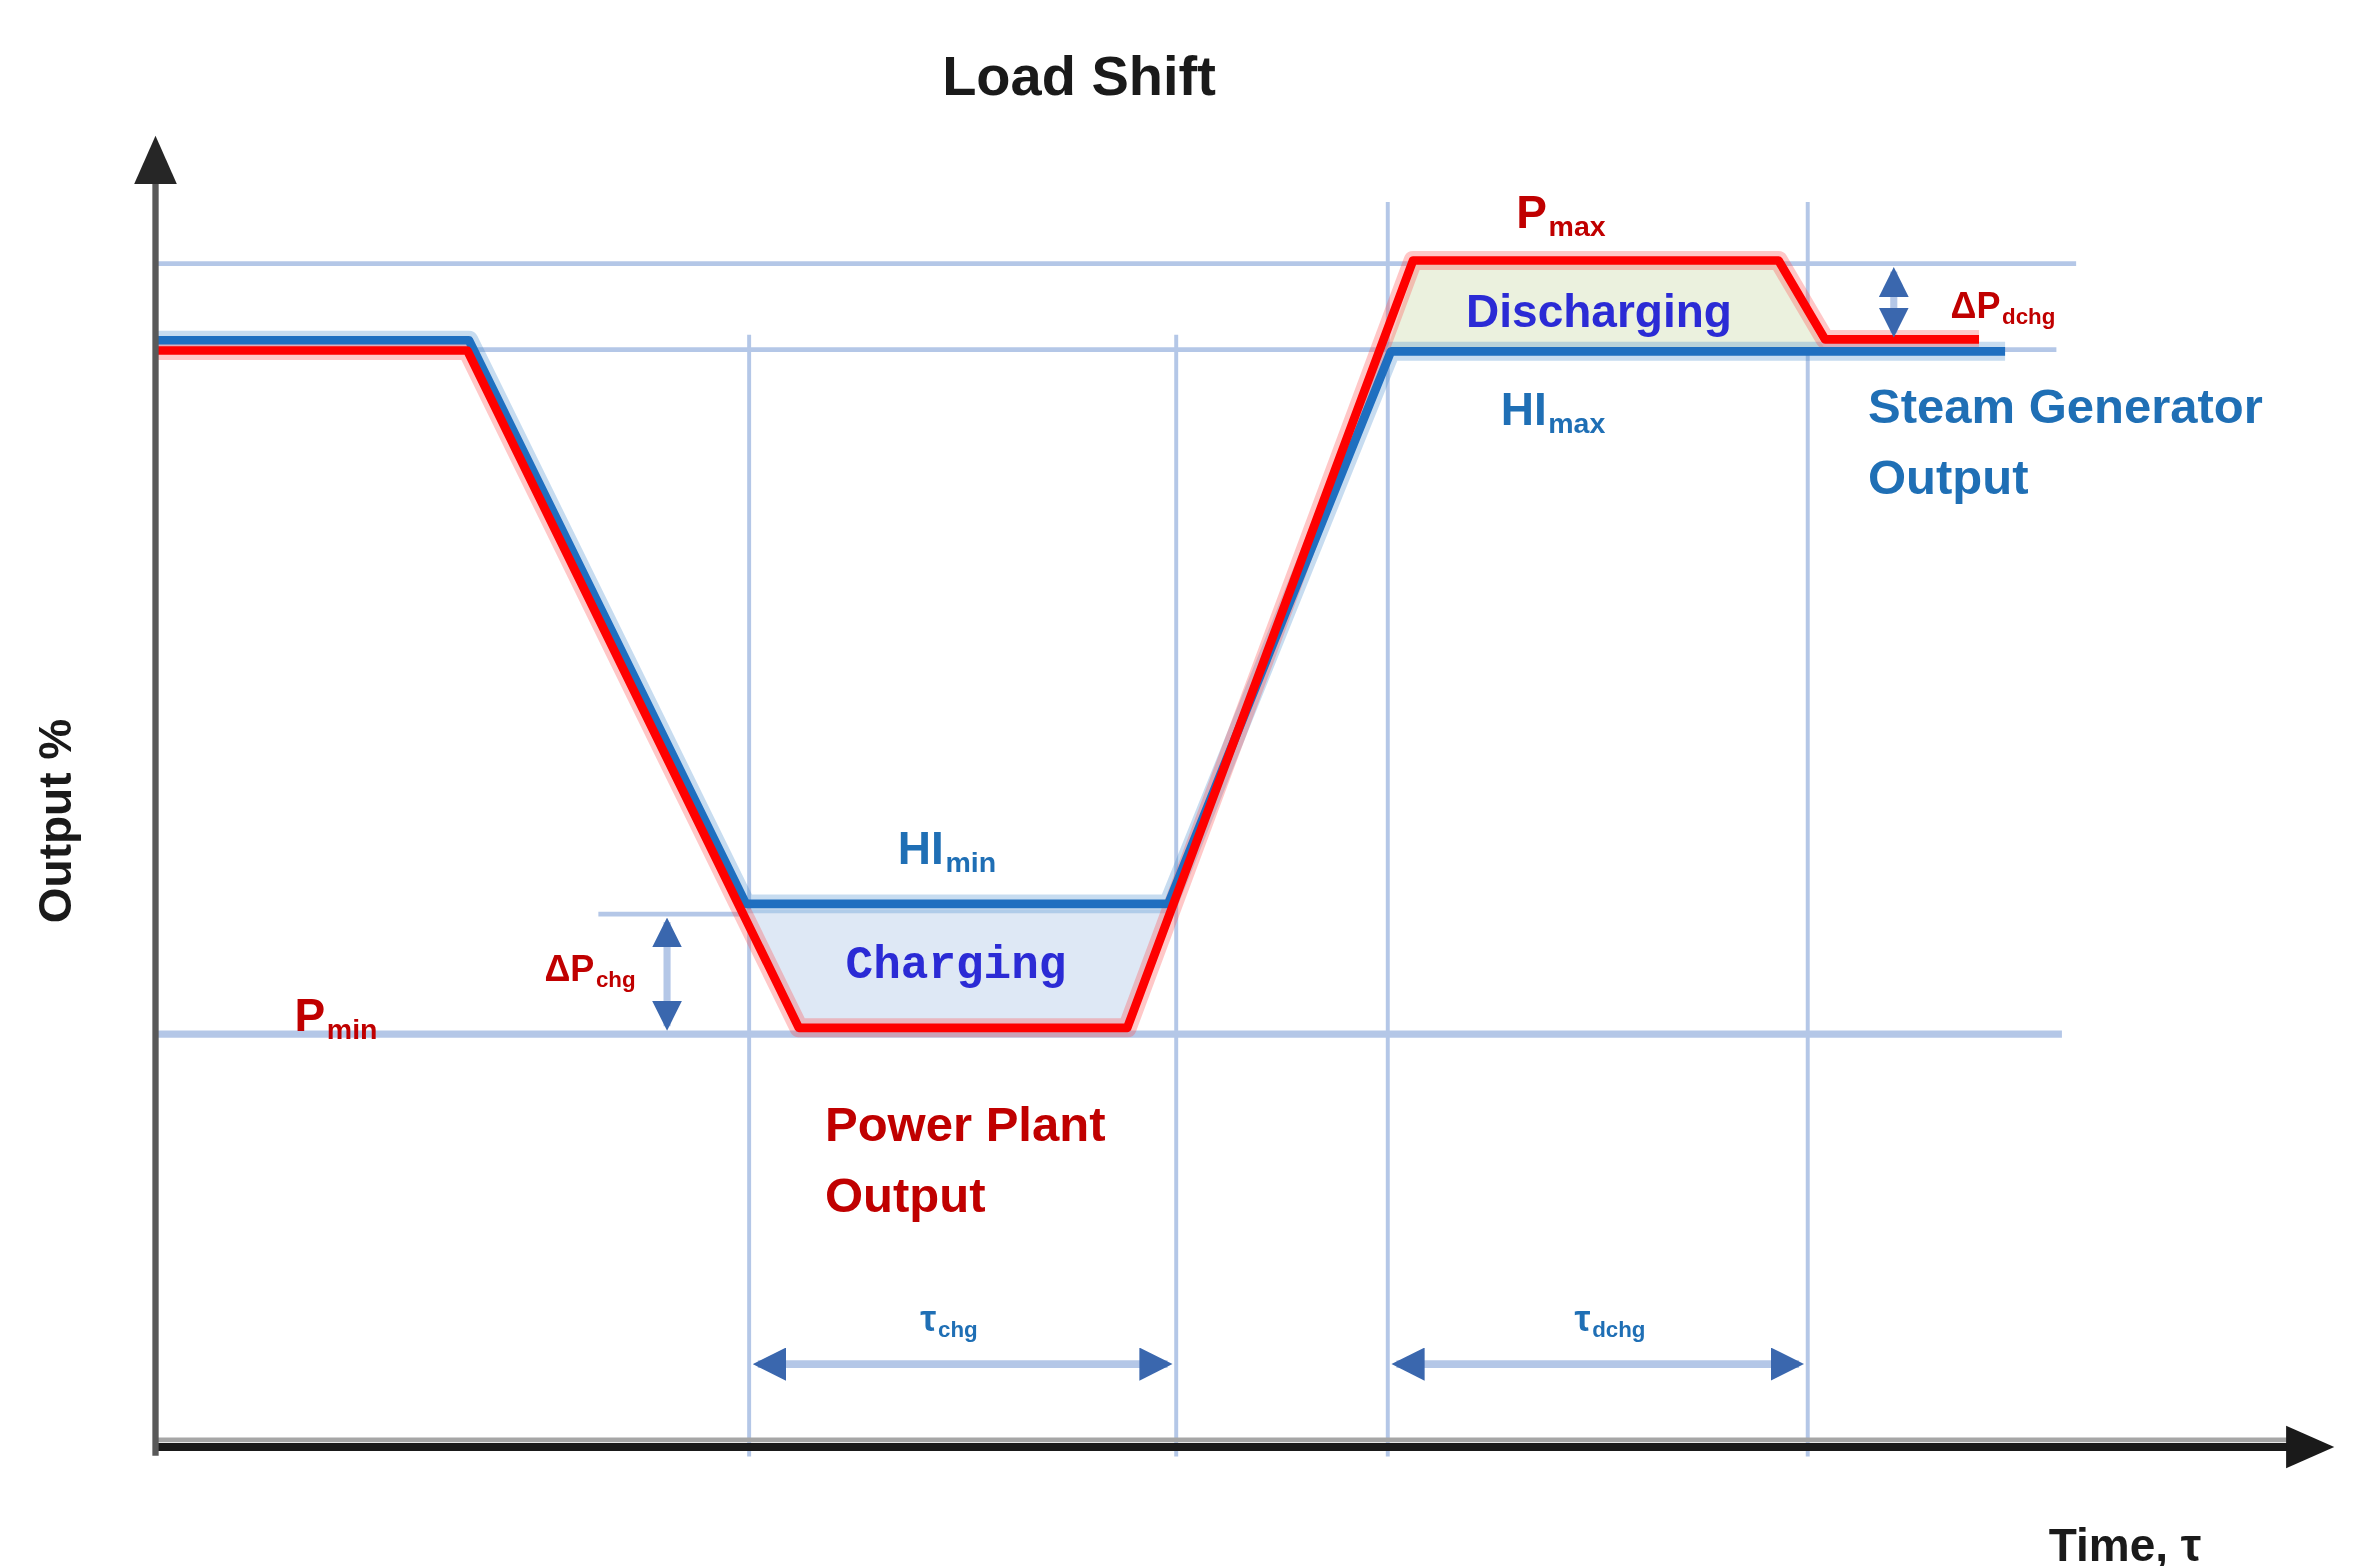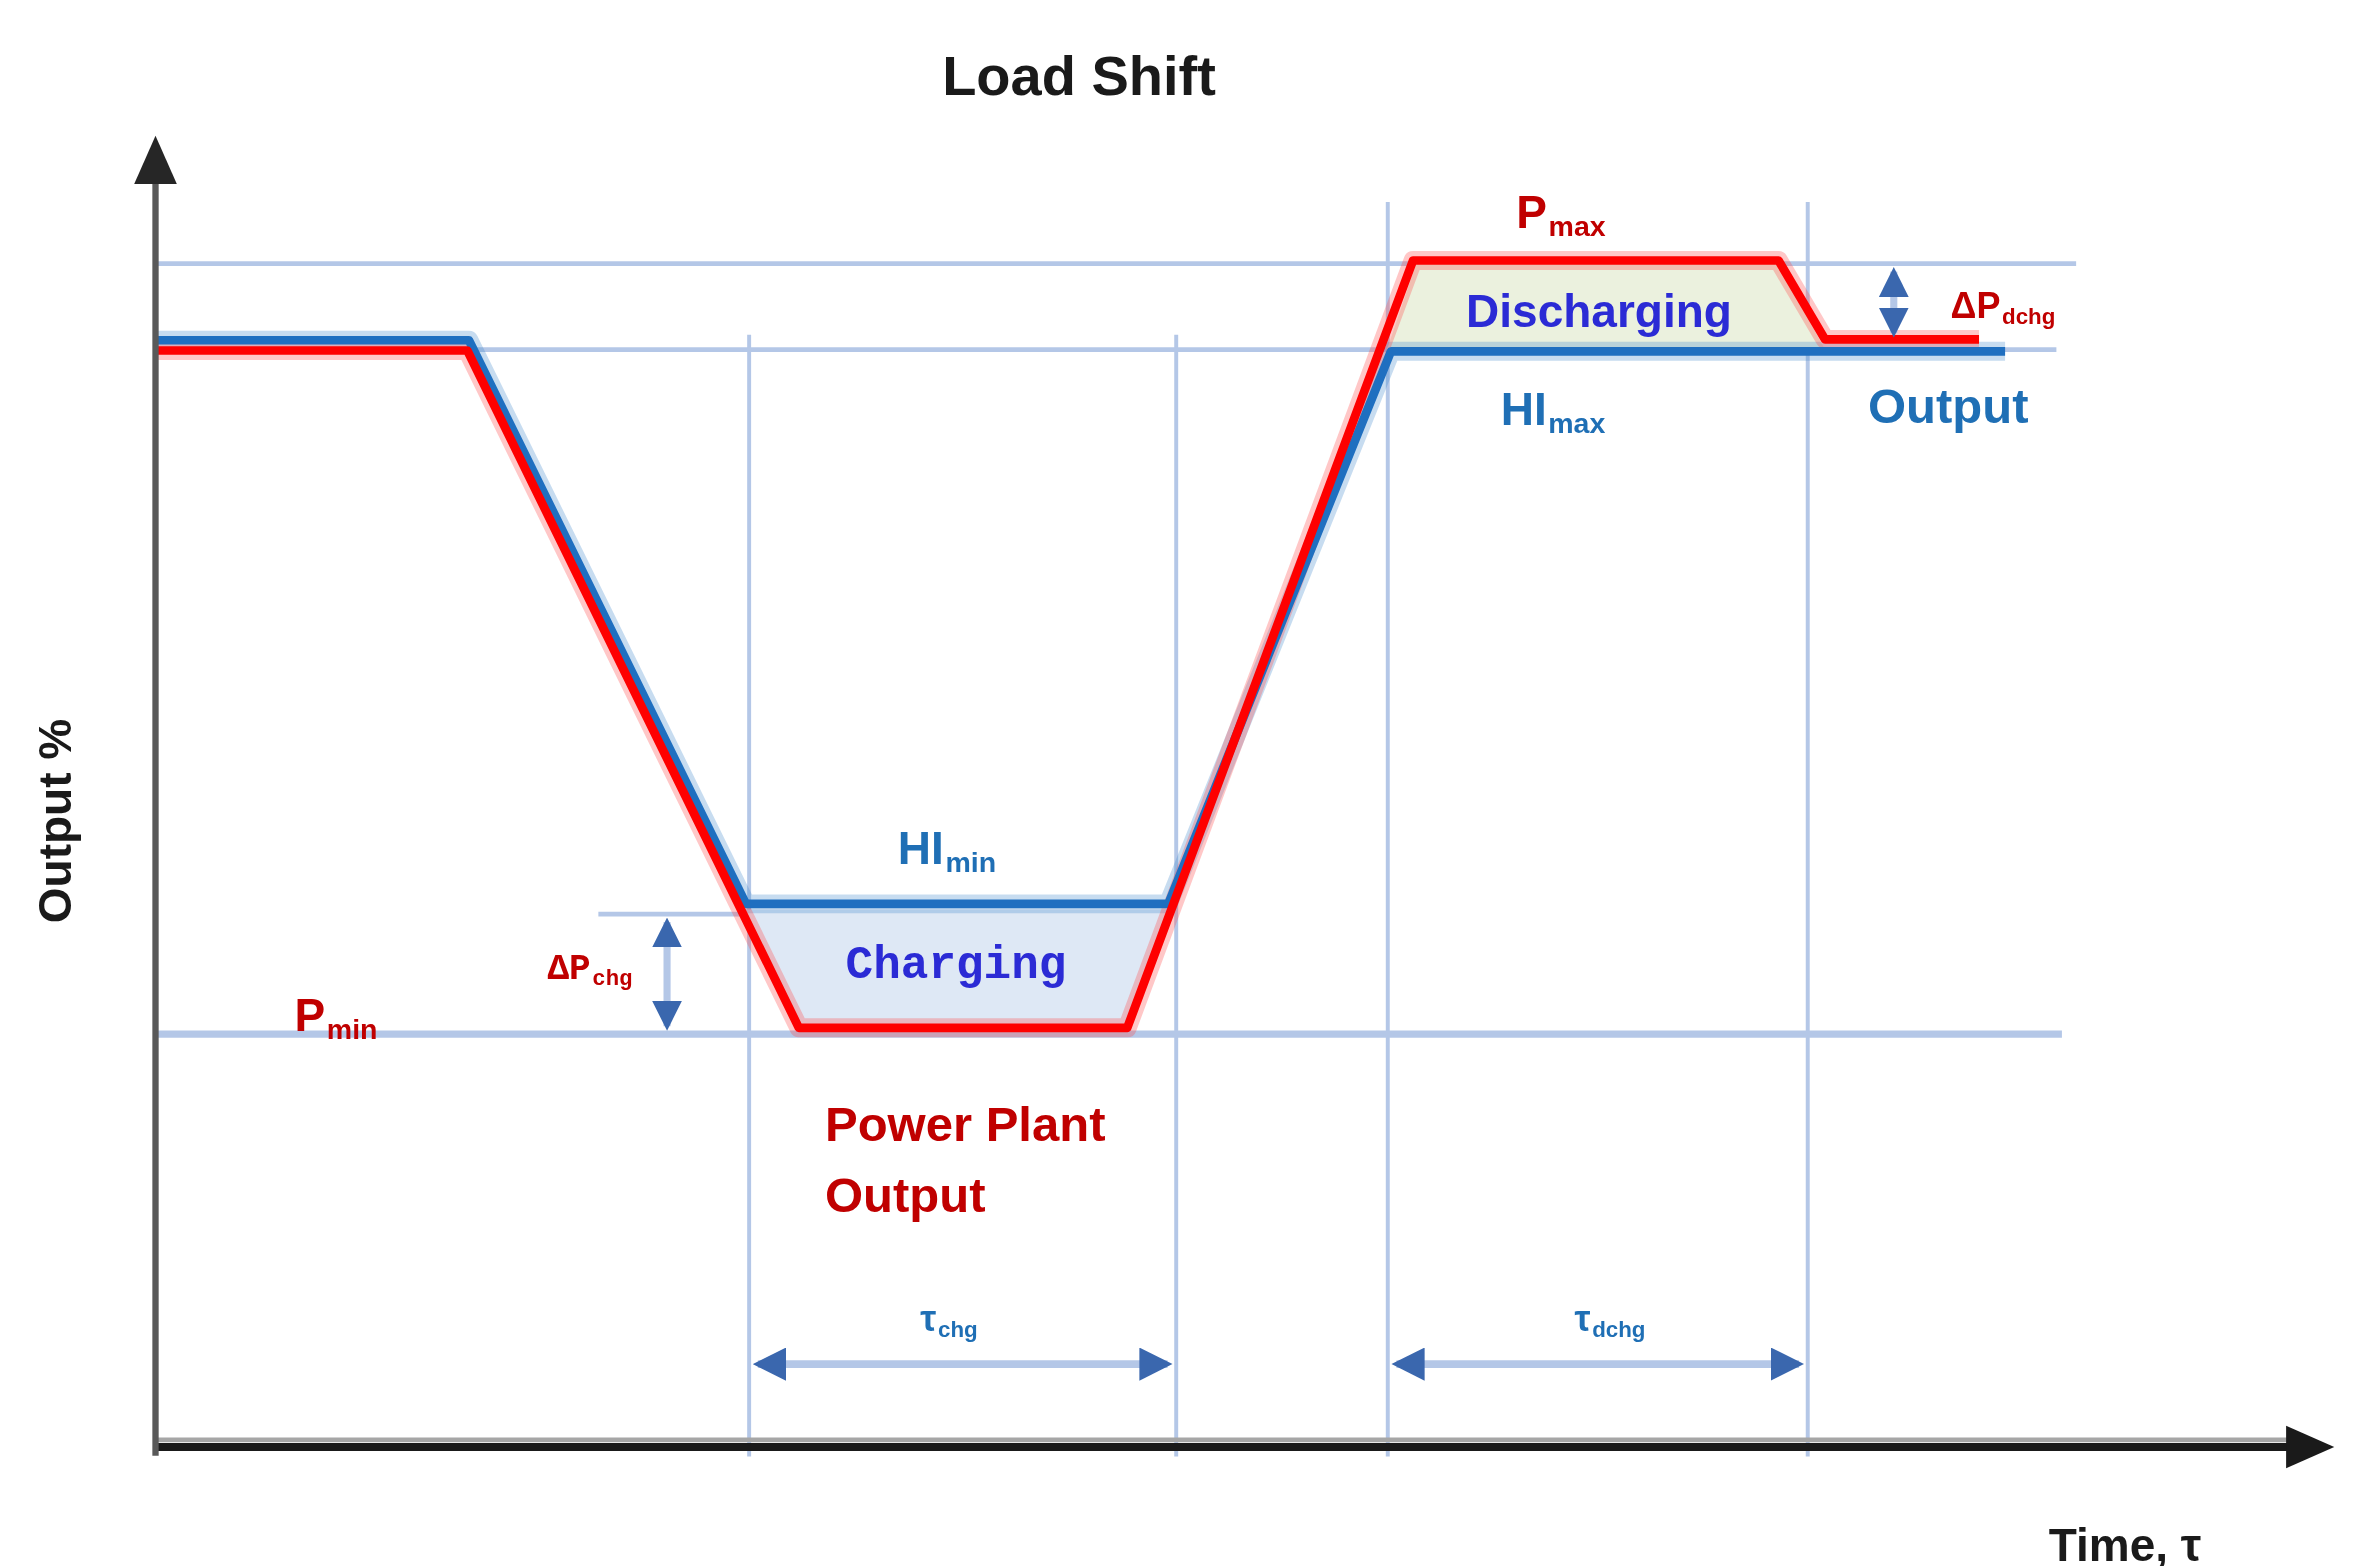--- a/index.html
+++ b/index.html
@@ -94,30 +94,31 @@
 
   <div class="lbl dim darkred" style="left:2003px; top:308px;">
     <span>ΔP</span><sub>dchg</sub>
   </div>
 
   <div class="lbl sym bluetext" style="left:1553px; top:412px;">
     <span>HI</span><sub>max</sub>
   </div>
 
   <div class="lbl multiline bluetext" style="left:1868px; top:371px;">
+    <div>Steam Generator</div>
     <div>Output</div>
   </div>
 
   <div class="lbl sym bluetext" style="left:947px; top:851px;">
     <span>HI</span><sub>min</sub>
   </div>
 
   <div class="lbl sym regiontext" style="left:956px; top:966px;font-family:Liberation Mono, monospace;">Charging</div>
 
-  <div class="lbl dim darkred" style="left:590px; top:971px;font-family:Liberation Mono, monospace;">
+  <div class="lbl dim darkred" style="left:590px; top:971px;">
     <span>ΔP</span><sub>chg</sub>
   </div>
 
   <div class="lbl sym darkred" style="left:306px; top:1018px;margin-left:30px;">
     <span>P</span><sub>min</sub>
   </div>
 
   <div class="lbl multiline darkred" style="left:825px; top:1089px;">
     <div>Power Plant</div>
     <div>Output</div>

